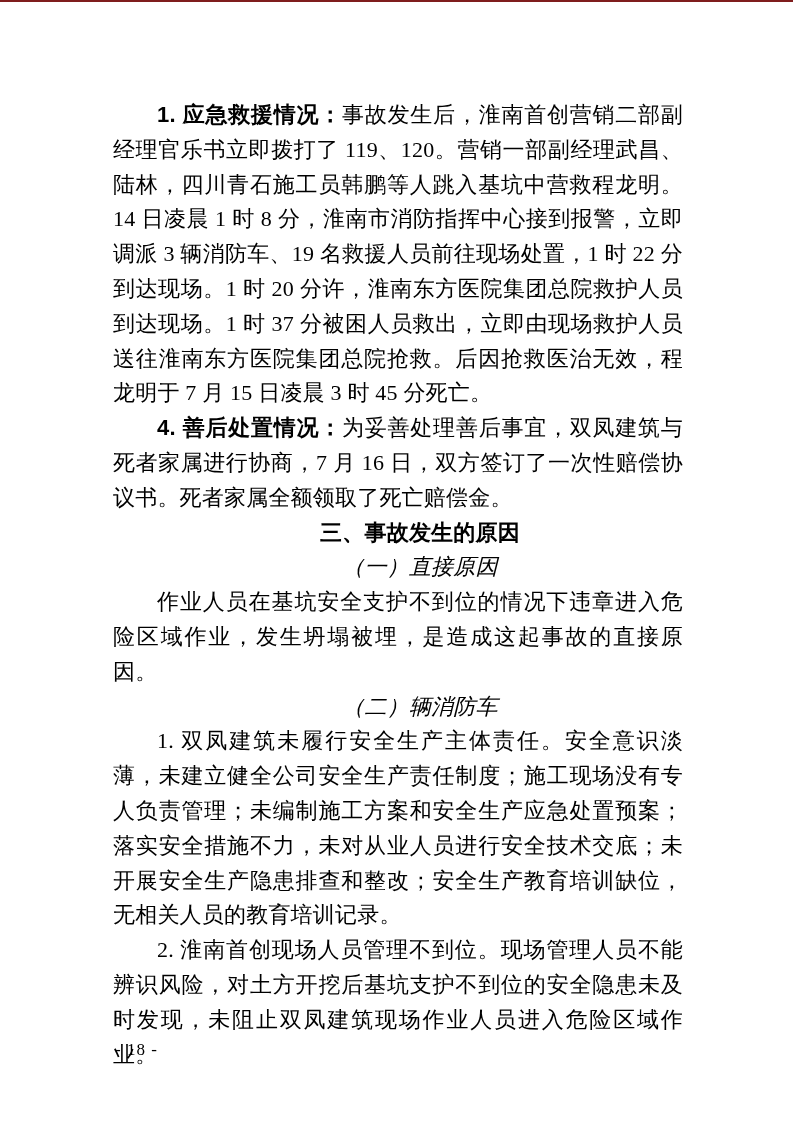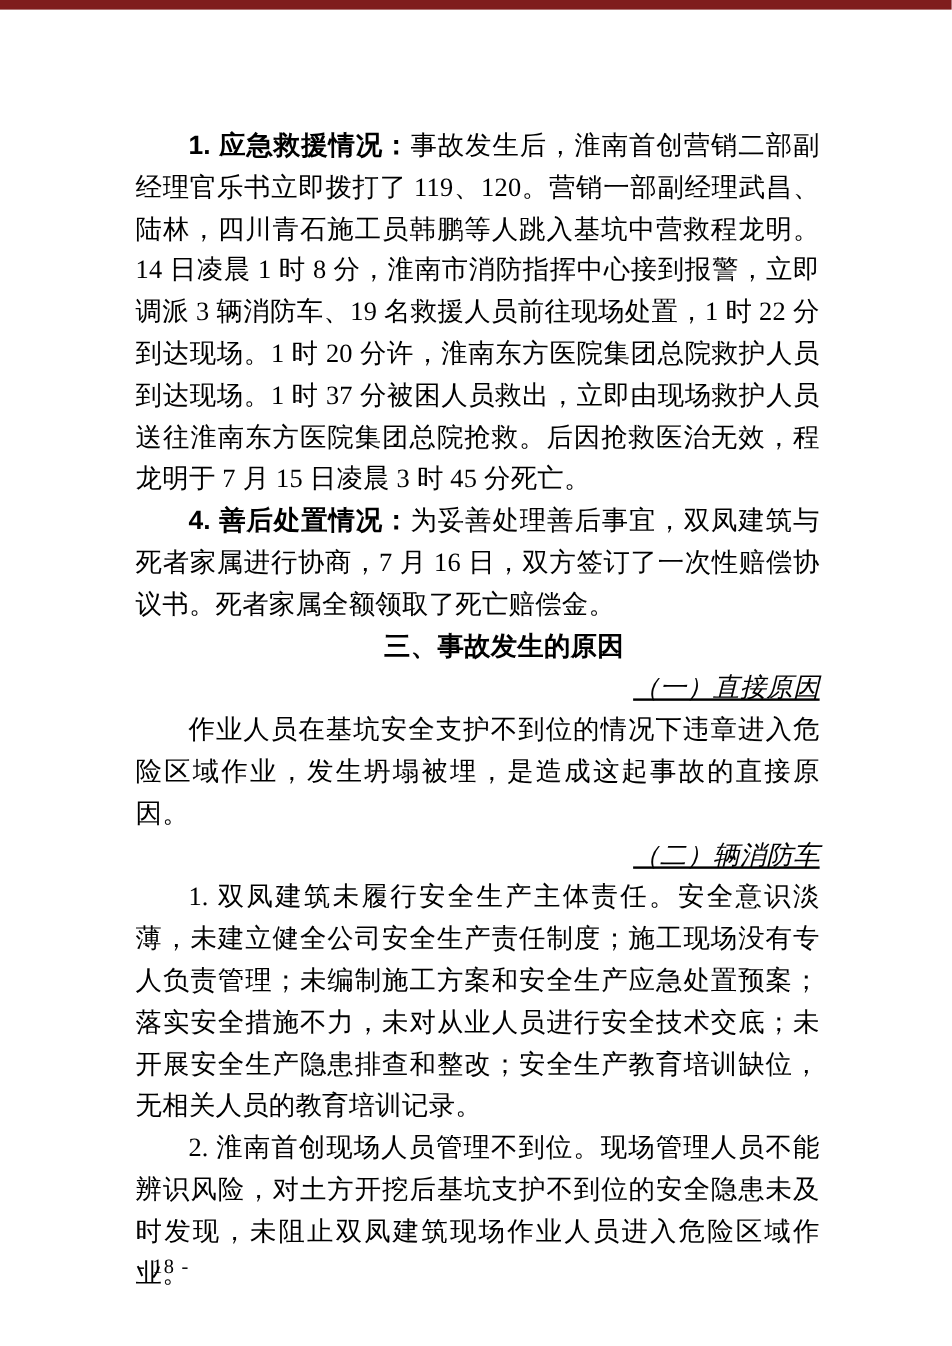--- a/index.html
+++ b/index.html
@@ -12,21 +12,21 @@
     background: #ffffff;
     color: #000000;
     position: relative;
     overflow: hidden;
     font-family: "Liberation Serif", "DejaVu Serif", serif;
   }
   .page {
     position: absolute;
     inset: 0;
     background: #ffffff;
-    border-top: 8px solid #7f1d1d;
+    border-top: 2px solid #7f1d1d;
   }
   .doc-body {
     position: absolute;
     left: 113px;
     top: 96px;
     width: 570px;
     font-size: 22px;
     line-height: 34.8px;
     text-align: justify;
     letter-spacing: 0.2px;
@@ -36,22 +36,21 @@
     padding: 0;
     text-indent: 2em;
   }
   .para-heading {
     font-weight: bold;
     font-family: "Liberation Sans", "DejaVu Sans", sans-serif;
     text-align: center;
   }
   .para-subheading {
     font-style: italic;
-    text-align: right;
-    text-decoration: underline;
+    text-align: center;
   }
   .lead {
     font-weight: bold;
     font-style: normal;
     font-family: "Liberation Sans", "DejaVu Sans", sans-serif;
   }
   .page-footer {
     position: absolute;
     left: 115px;
     top: 1037px;

